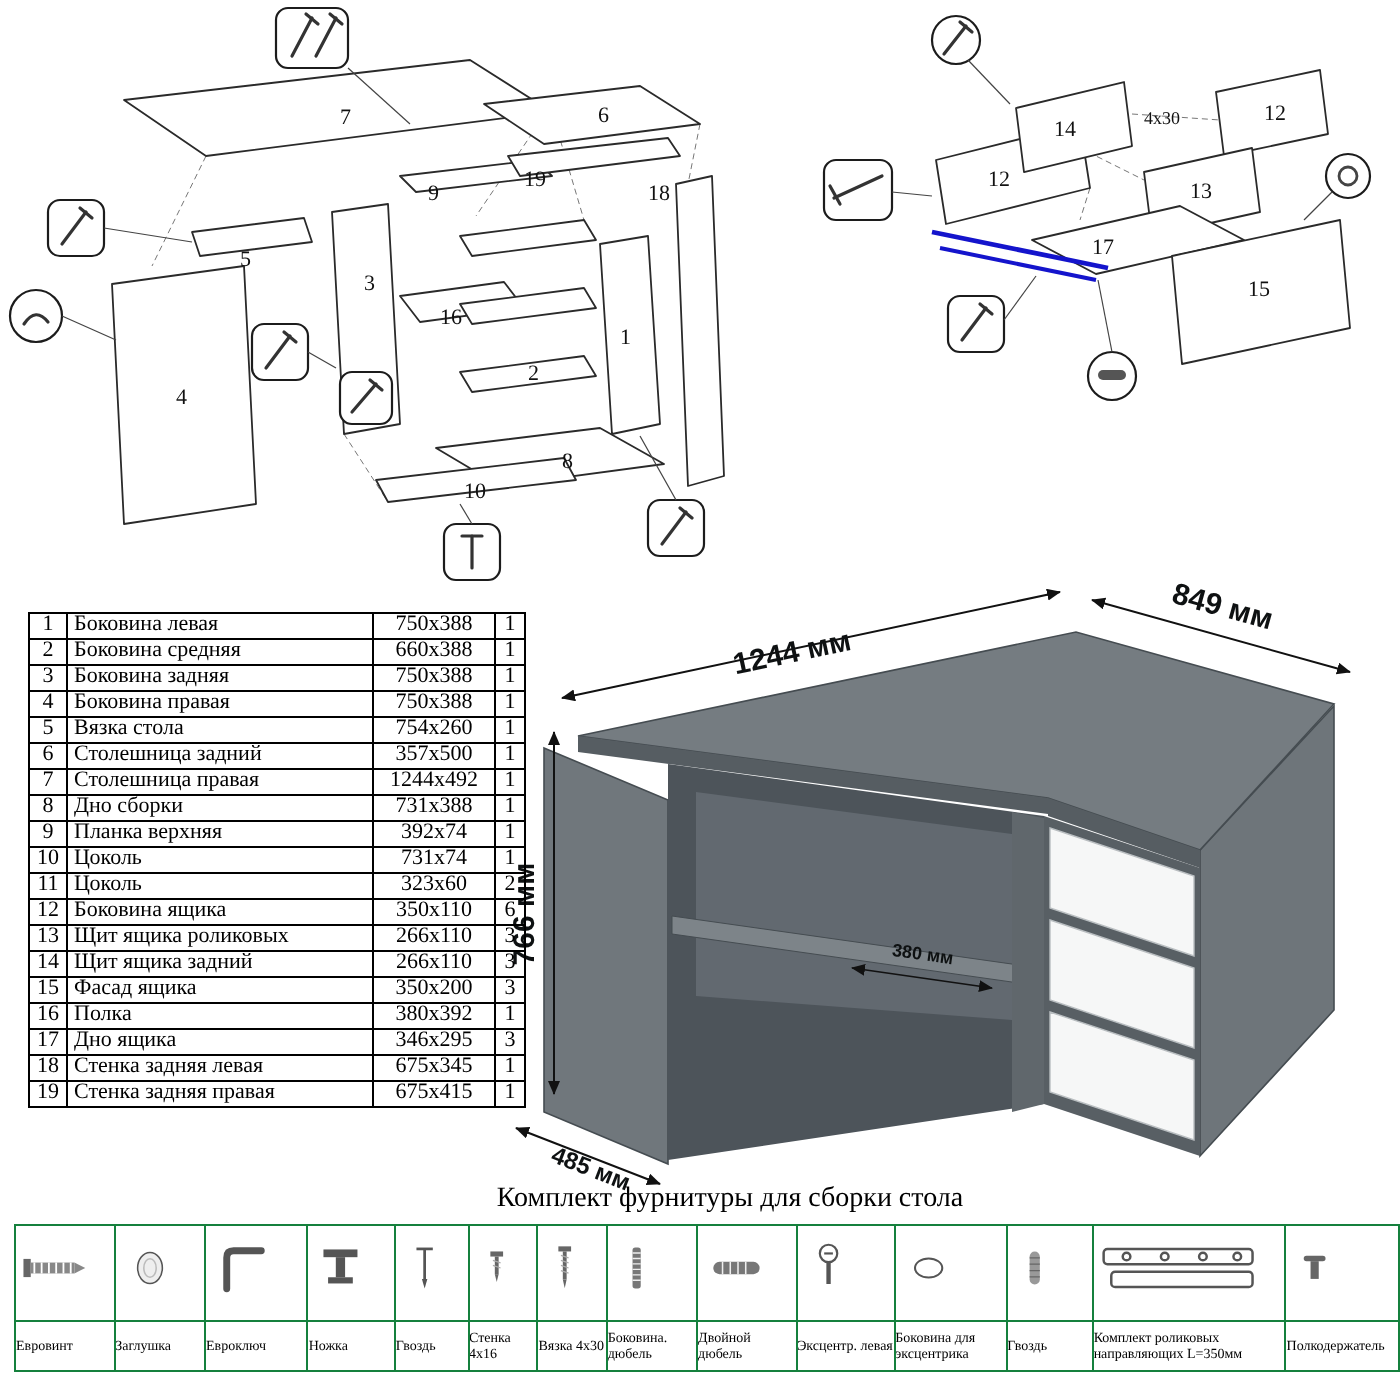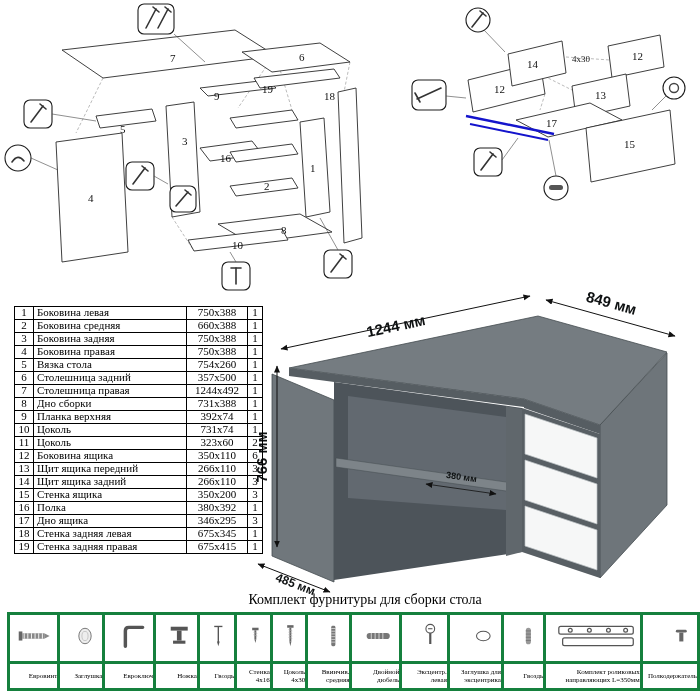--- a/index.html
+++ b/index.html
@@ -29,21 +29,21 @@
   table.parts td.c{text-align:center;}
   table.parts td:nth-child(1){min-width:12px;}
   table.parts td:nth-child(2){min-width:146px;font-family:Liberation Serif, serif;}
   table.parts td:nth-child(3){min-width:54px;}
   table.parts td:nth-child(4){min-width:8px;}
 
   
   .hw-title{position:absolute;top:592px;left:15px;width:700px;text-align:center;
             font:14px "Liberation Serif",serif;}
   table.hw{position:absolute;left:7px;top:612px;border-collapse:collapse;table-layout:fixed;}
-  table.hw td{border:3px solid #15803d;text-align:right;vertical-align:middle;padding:0;overflow:hidden;}
+  table.hw td{border:1px solid #15803d;text-align:left;vertical-align:middle;padding:0;overflow:hidden;}
   td.hw-icon{height:44px;}
   td.hw-name{font:7px/1.15 "Liberation Serif",serif;height:24px;padding:1px;white-space:normal;}
   td.hw-qty{font:11px/1 "Liberation Serif",serif;height:13px;}
 </style>
 </head>
 <body>
 
 <div class="page">
 
 <svg class="layer" width="700" height="700" viewBox="0 0 700 700">
@@ -285,33 +285,33 @@
           <td class="c">2</td>
         </tr>
         <tr>
           <td class="c">12</td>
           <td>Боковина ящика</td>
           <td class="c">350x110</td>
           <td class="c">6</td>
         </tr>
         <tr>
           <td class="c">13</td>
-          <td>Щит ящика передний</td>
+          <td>Щит ящика роликовых</td>
           <td class="c">266x110</td>
           <td class="c">3</td>
         </tr>
         <tr>
           <td class="c">14</td>
           <td>Щит ящика задний</td>
           <td class="c">266x110</td>
           <td class="c">3</td>
         </tr>
         <tr>
           <td class="c">15</td>
-          <td>Стенка ящика</td>
+          <td>Фасад ящика</td>
           <td class="c">350x200</td>
           <td class="c">3</td>
         </tr>
         <tr>
           <td class="c">16</td>
           <td>Полка</td>
           <td class="c">380x392</td>
           <td class="c">1</td>
         </tr>
         <tr>
@@ -413,25 +413,25 @@
               <rect x="18" y="17" width="6" height="13" fill="#666"></rect>
             </svg></td>
         </tr>
     <tr>
           <td class="hw-name">Евровинт</td>
           <td class="hw-name">Заглушка</td>
           <td class="hw-name">Евроключ</td>
           <td class="hw-name">Ножка</td>
           <td class="hw-name">Гвоздь</td>
           <td class="hw-name">Стенка 4x16</td>
-          <td class="hw-name">Цоколь 4x30</td>
-          <td class="hw-name">Ввинчив. средняя</td>
+          <td class="hw-name">Вязка 4x30</td>
+          <td class="hw-name">Боковина. дюбель</td>
           <td class="hw-name">Двойной дюбель</td>
           <td class="hw-name">Эксцентр. левая</td>
-          <td class="hw-name">Заглушка для эксцентрика</td>
+          <td class="hw-name">Боковина для эксцентрика</td>
           <td class="hw-name">Гвоздь</td>
           <td class="hw-name">Комплект роликовых направляющих L=350мм</td>
           <td class="hw-name">Полкодержатель</td>
         </tr>
   </tbody>
 </table>
 
 </div>
 
 </body></html>

